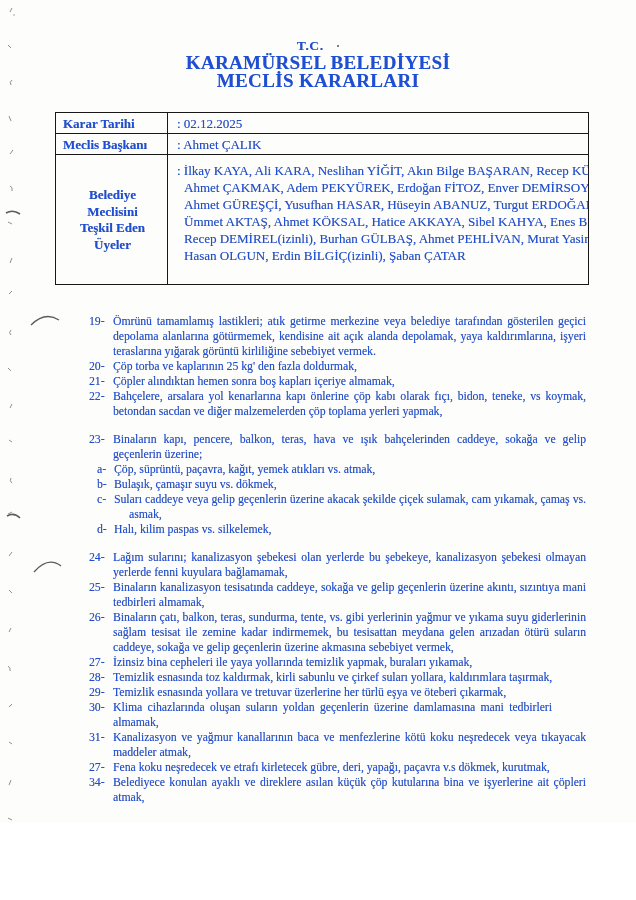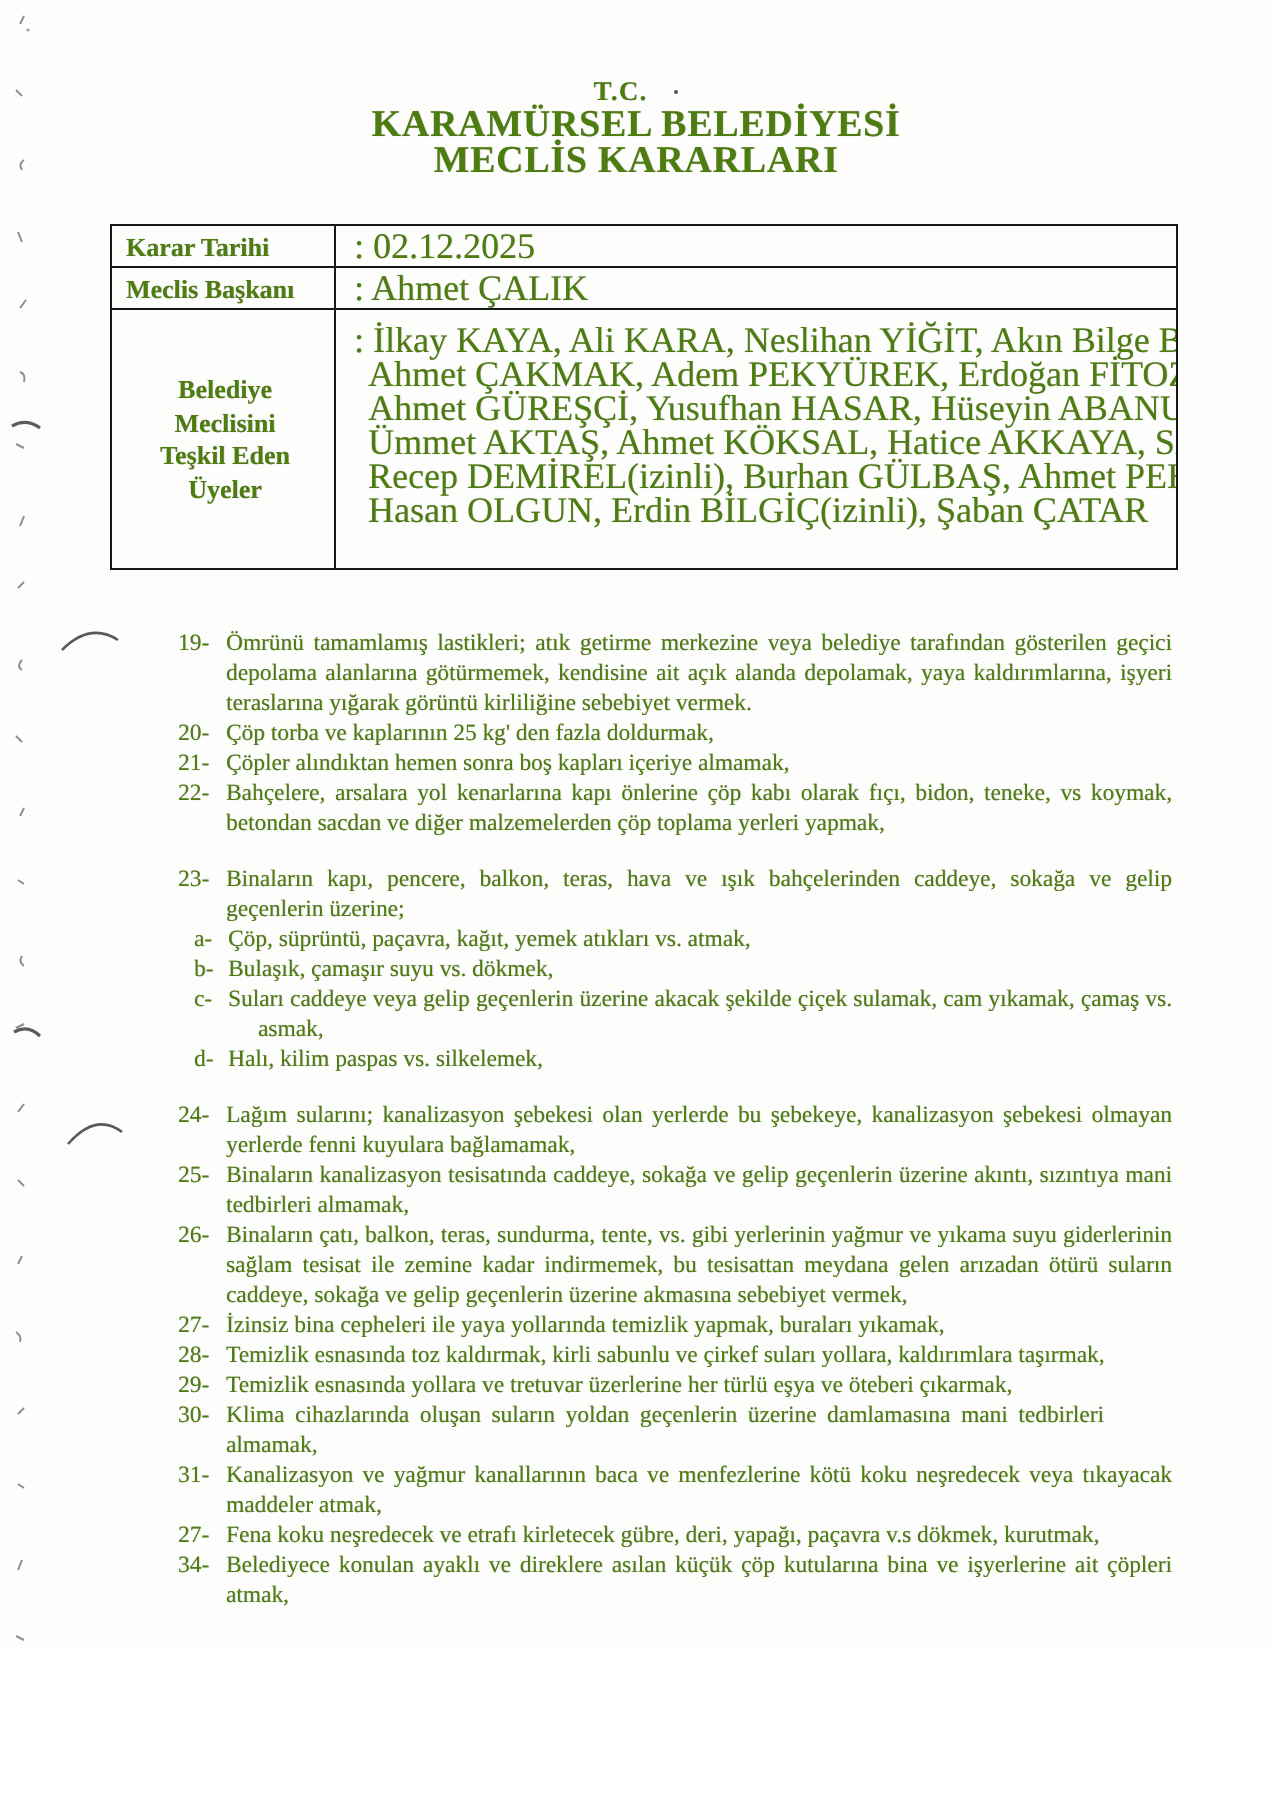--- a/index.html
+++ b/index.html
@@ -1,36 +1,36 @@
 <!DOCTYPE html>
 <html><head>
 <meta charset="utf-8">
 <style>
   html,body { margin:0; padding:0; background:#ffffff; }
   .page {
     position:relative; width:636px; height:823px; overflow:hidden;
-    background:#fdfdfc; color:#4d7c0f;
+    background:#fdfdfc; color:#1d4ed8;
     font-family:"Liberation Serif","DejaVu Serif",serif;
     text-shadow:0.2px 0.2px 0.45px rgba(40,40,40,0.38);
   }
   
   .header { position:absolute; top:37px; left:0; right:0; text-align:center; font-weight:bold; }
   .h-line1 { font-size:13.5px; line-height:17px; letter-spacing:0.6px; }
   .h-line2, .h-line3 { font-size:19px; line-height:18px; letter-spacing:0.35px; }
   .stray-dot { display:inline-block; width:2.5px; height:2.5px; border-radius:50%;
     background:#2c2c2c; opacity:0.8; margin-left:13px; vertical-align:3px; }
   
   .doc-table { position:absolute; top:112px; left:55px; width:534px;
     border:1.5px solid #181818; box-sizing:border-box; }
   .trow { display:flex; align-items:stretch; border-bottom:1.4px solid #181818; }
   .trow:last-child { border-bottom:none; }
   .tlabel { flex:0 0 112px; width:112px; box-sizing:border-box;
     border-right:1.4px solid #181818; font-weight:bold; font-size:13px;
     padding:2px 5px 1px 7px; line-height:17px; }
-  .tvalue { flex:1; font-size:18px; padding:2px 6px 1px 9px; line-height:17px; }
+  .tvalue { flex:1; font-size:13px; padding:2px 6px 1px 9px; line-height:17px; }
   .members-row { min-height:124px; }
   .members-row .tlabel { display:flex; flex-direction:column; justify-content:center;
     align-items:center; text-align:center; line-height:16.5px; }
   .members-row .tvalue { padding-top:7px; padding-bottom:20px; white-space:nowrap; overflow:hidden; }
   .member-line.cont { padding-left:7px; }
   
   .list { position:absolute; top:314px; left:89px; width:497px;
     font-size:11.7px; line-height:15px; }
   .item { position:relative; padding-left:24px; text-align:justify; }
   .item .num { position:absolute; left:0; top:0; }

